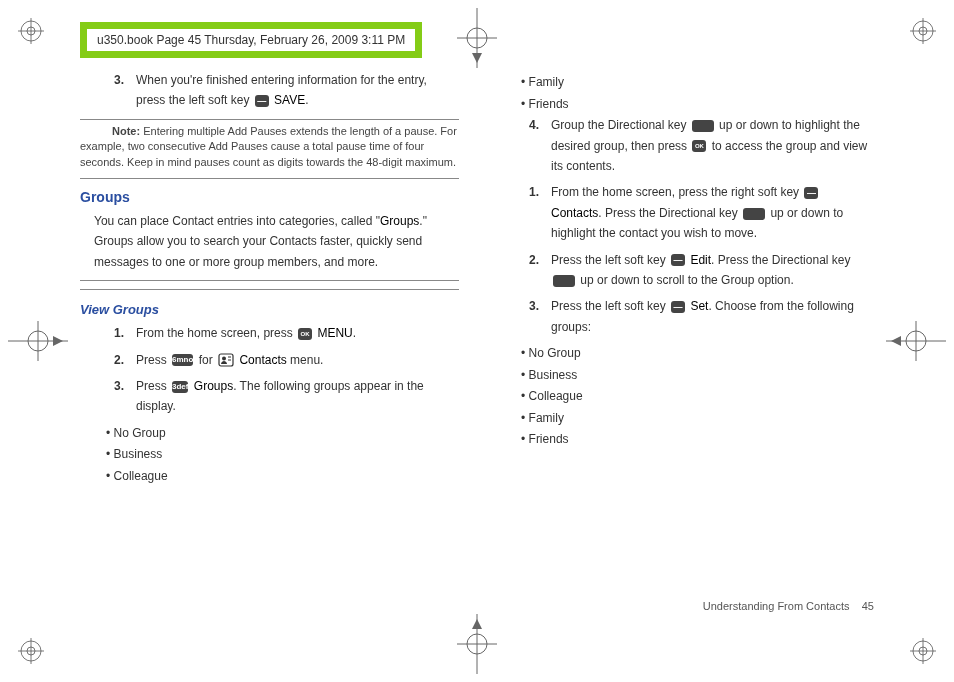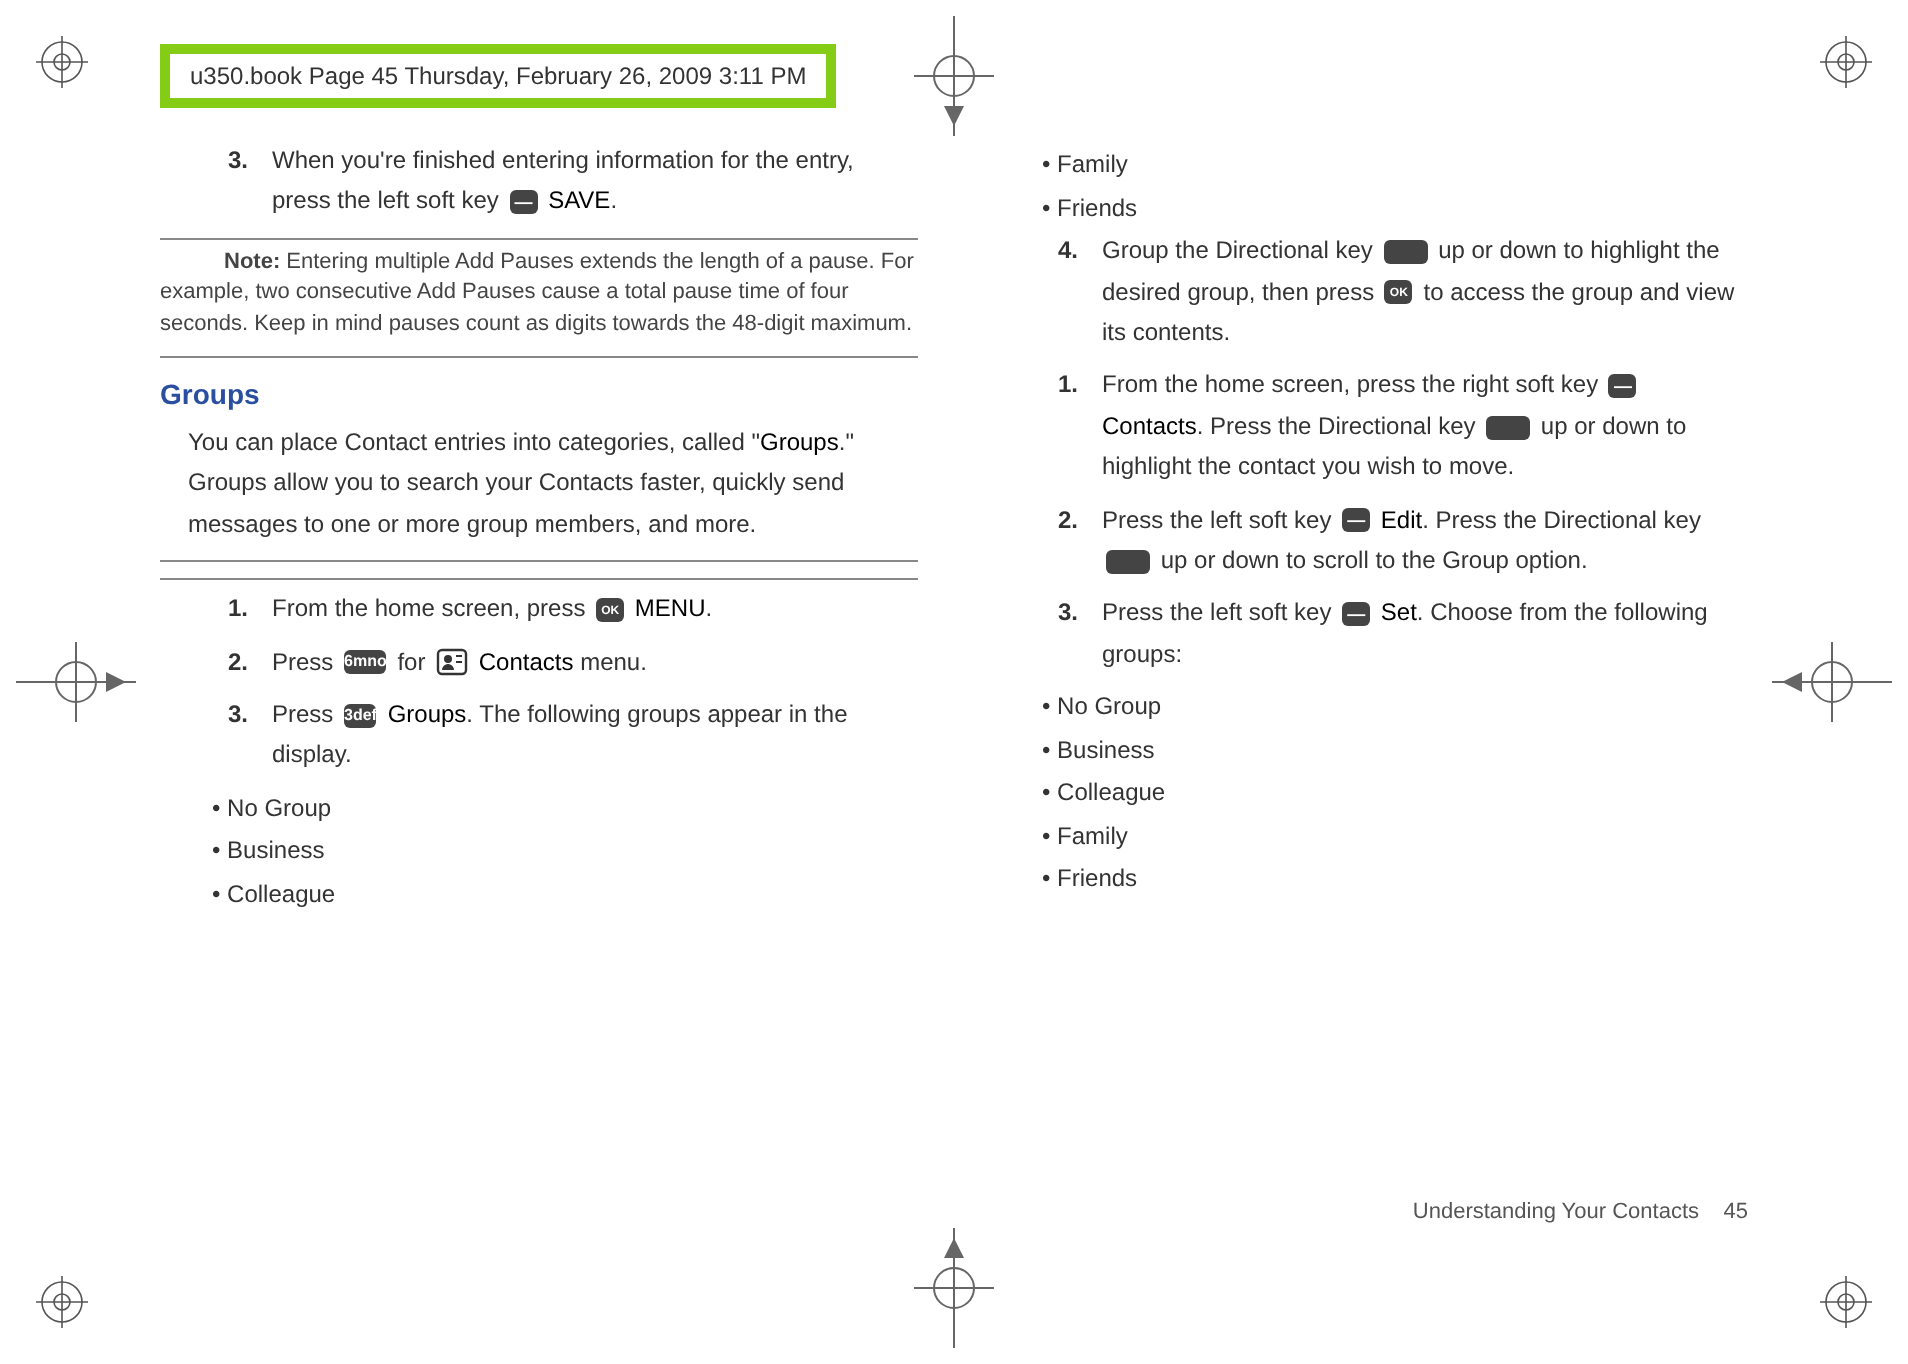--- a/index.html
+++ b/index.html
@@ -24,21 +24,21 @@
   .tick { position: absolute; }
   .tick.left { left: 8px; top: 50%; transform: translateY(-50%); width: 60px; height: 60px; }
   .tick.right { right: 8px; top: 50%; transform: translateY(-50%); width: 60px; height: 60px; }
   .tick.top { top: 8px; left: 50%; transform: translateX(-50%); width: 60px; height: 60px; }
   .tick.bottom { bottom: 8px; left: 50%; transform: translateX(-50%); width: 60px; height: 60px; }
   
   .draft-box {
     position: absolute;
     top: 22px;
     left: 80px;
-    border: 5px solid #84cc16;
+    border: 7px solid #84cc16;
     padding: 4px 10px;
     font-size: 12px;
     color: #333;
   }
   
   .content {
     position: absolute;
     top: 70px;
     left: 80px;
     right: 80px;
@@ -185,20 +185,21 @@
     <hr class="note-hr">
 
     <h2 class="section">Groups</h2>
     <div class="para indent">
       <span>You can place Contact entries into categories, called "</span><span class="bold">Groups</span><span>." Groups allow you to search your Contacts faster, quickly send messages to one or more group members, and more.</span>
     </div>
 
     <hr class="note-hr">
     <hr class="note-hr">
 
+    <h3 class="sub">View Groups</h3>
     <div class="indent-steps">
       <div class="step">
         <span class="num">1.</span>
         <span class="body">
           <span>From the home screen, press </span><span class="key ok"></span>
           <span class="bold">MENU</span><span>.</span>
         </span>
       </div>
       <div class="step">
         <span class="num">2.</span>
@@ -268,16 +269,16 @@
     </div>
     <ul class="bullets">
       <li>No Group</li>
       <li>Business</li>
       <li>Colleague</li>
       <li>Family</li>
       <li>Friends</li>
     </ul>
 
     <div class="footer">
-      <span>Understanding Your Contacts</span>&nbsp;&nbsp;&nbsp;&nbsp;<span>45</span>
+      <span>Understanding From Contacts</span>&nbsp;&nbsp;&nbsp;&nbsp;<span>45</span>
     </div>
   </div>
 </div>
 
 </body></html>

